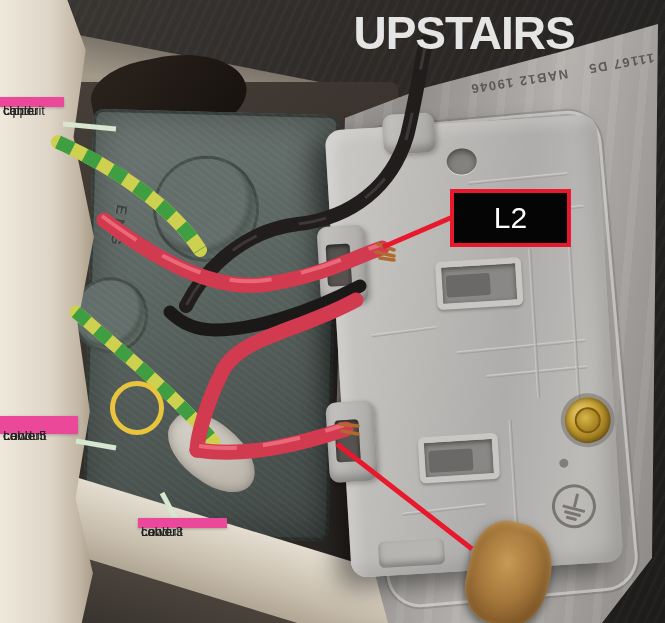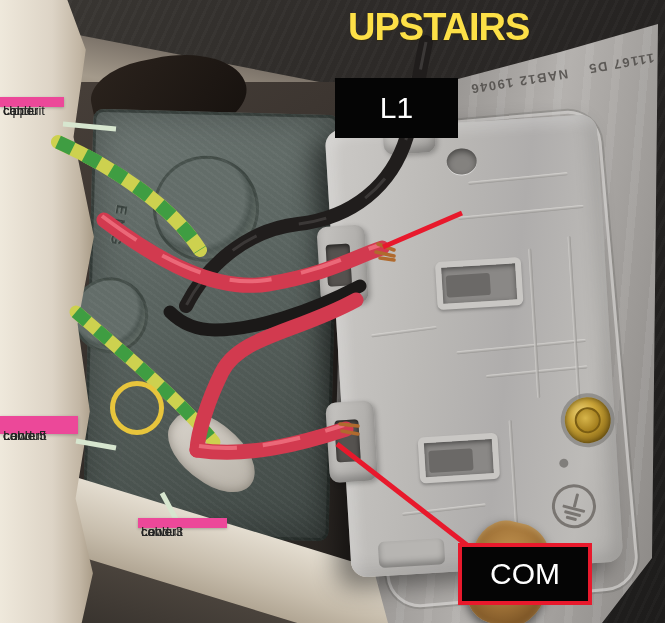--- a/index.html
+++ b/index.html
@@ -114,22 +114,22 @@
   .glabel{background:#ec4899;color:#242424;text-align:center;font-size:13px;line-height:17px;
     padding:5px 3px;box-shadow:0 1px 3px rgba(0,0,0,.25);}
   .glabel span{position:static;display:block;}
   .glabel.up{left:0;top:97px;width:64px;}
   .glabel.lo2{left:0;top:416px;width:78px;font-size:13.5px;line-height:21px;padding:9px 3px;}
   .glabel.lo1{left:138px;top:518px;width:89px;}
   .tlabel{background:#050505;color:#fff;font-size:30px;display:flex;align-items:center;justify-content:center;}
   .tlabel.l1{left:335px;top:78px;width:123px;height:60px;}
   .tlabel.l2{left:450px;top:189px;width:121px;height:58px;border:4px solid #e8192c;}
   .tlabel.com{left:458px;top:543px;width:134px;height:62px;border:4px solid #e8192c;}
-  .title{left:348px;top:6px;width:232px;text-align:left;font-size:38px;font-weight:bold;
-    letter-spacing:-1px;color:#fde047;text-shadow:0 1px 1px rgba(50,42,0,.45);}
+  .title{left:348px;top:6px;width:232px;text-align:center;font-size:46px;font-weight:bold;
+    letter-spacing:-1px;color:#e5e5e5;text-shadow:0 1px 1px rgba(50,42,0,.45);}
 </style>
 </head>
 <body>
 
 <div id="stage">
 
   <div class="wall"></div>
   <div class="wall-tex"></div>
   <div class="plaster-top"></div>
   <div class="chunk c1"></div>
@@ -231,17 +231,16 @@
     <span>Lower</span>
     <span>conduit</span>
     <span>cable 5</span>
   </div>
   <div class="glabel lo1">
     <span>Lower</span>
     <span>conduit</span>
     <span>cable 3</span>
   </div>
 
-  <div class="tlabel l1">L1</div>
-  <div class="tlabel com">COM</div>
+  <div class="tlabel l2">L2</div>
 
   <div class="title">UPSTAIRS</div>
 </div>
 
 </body></html>

